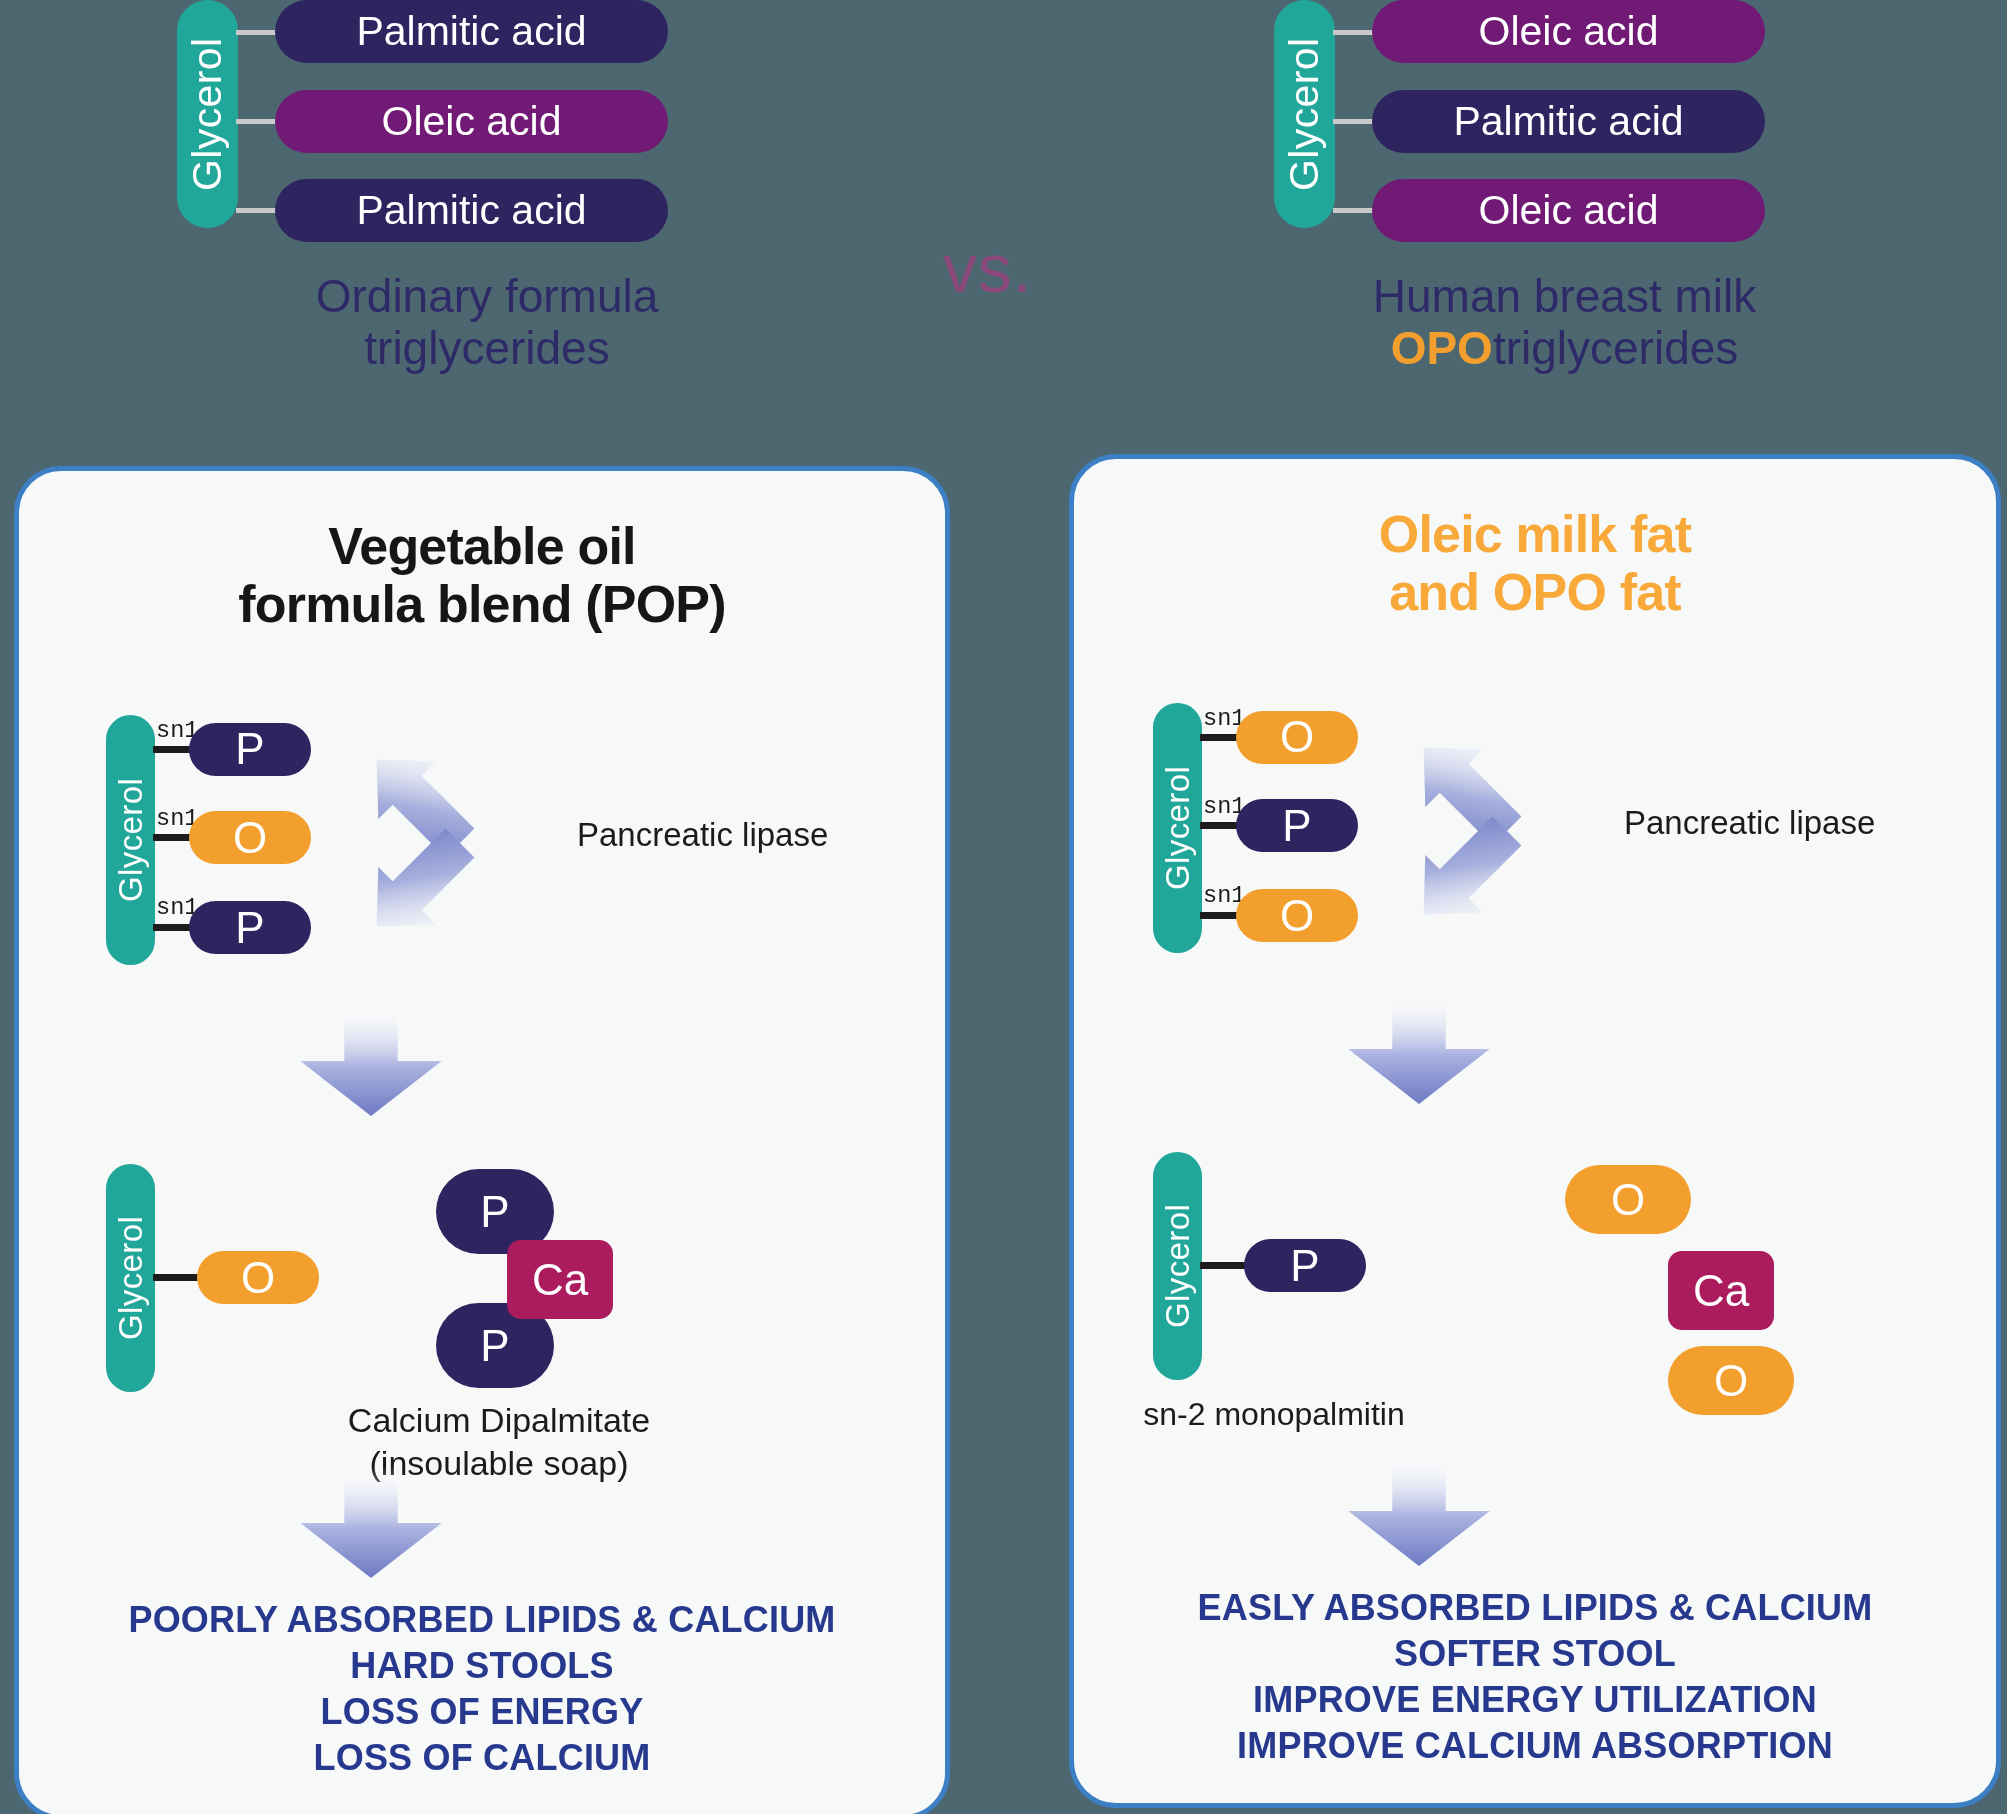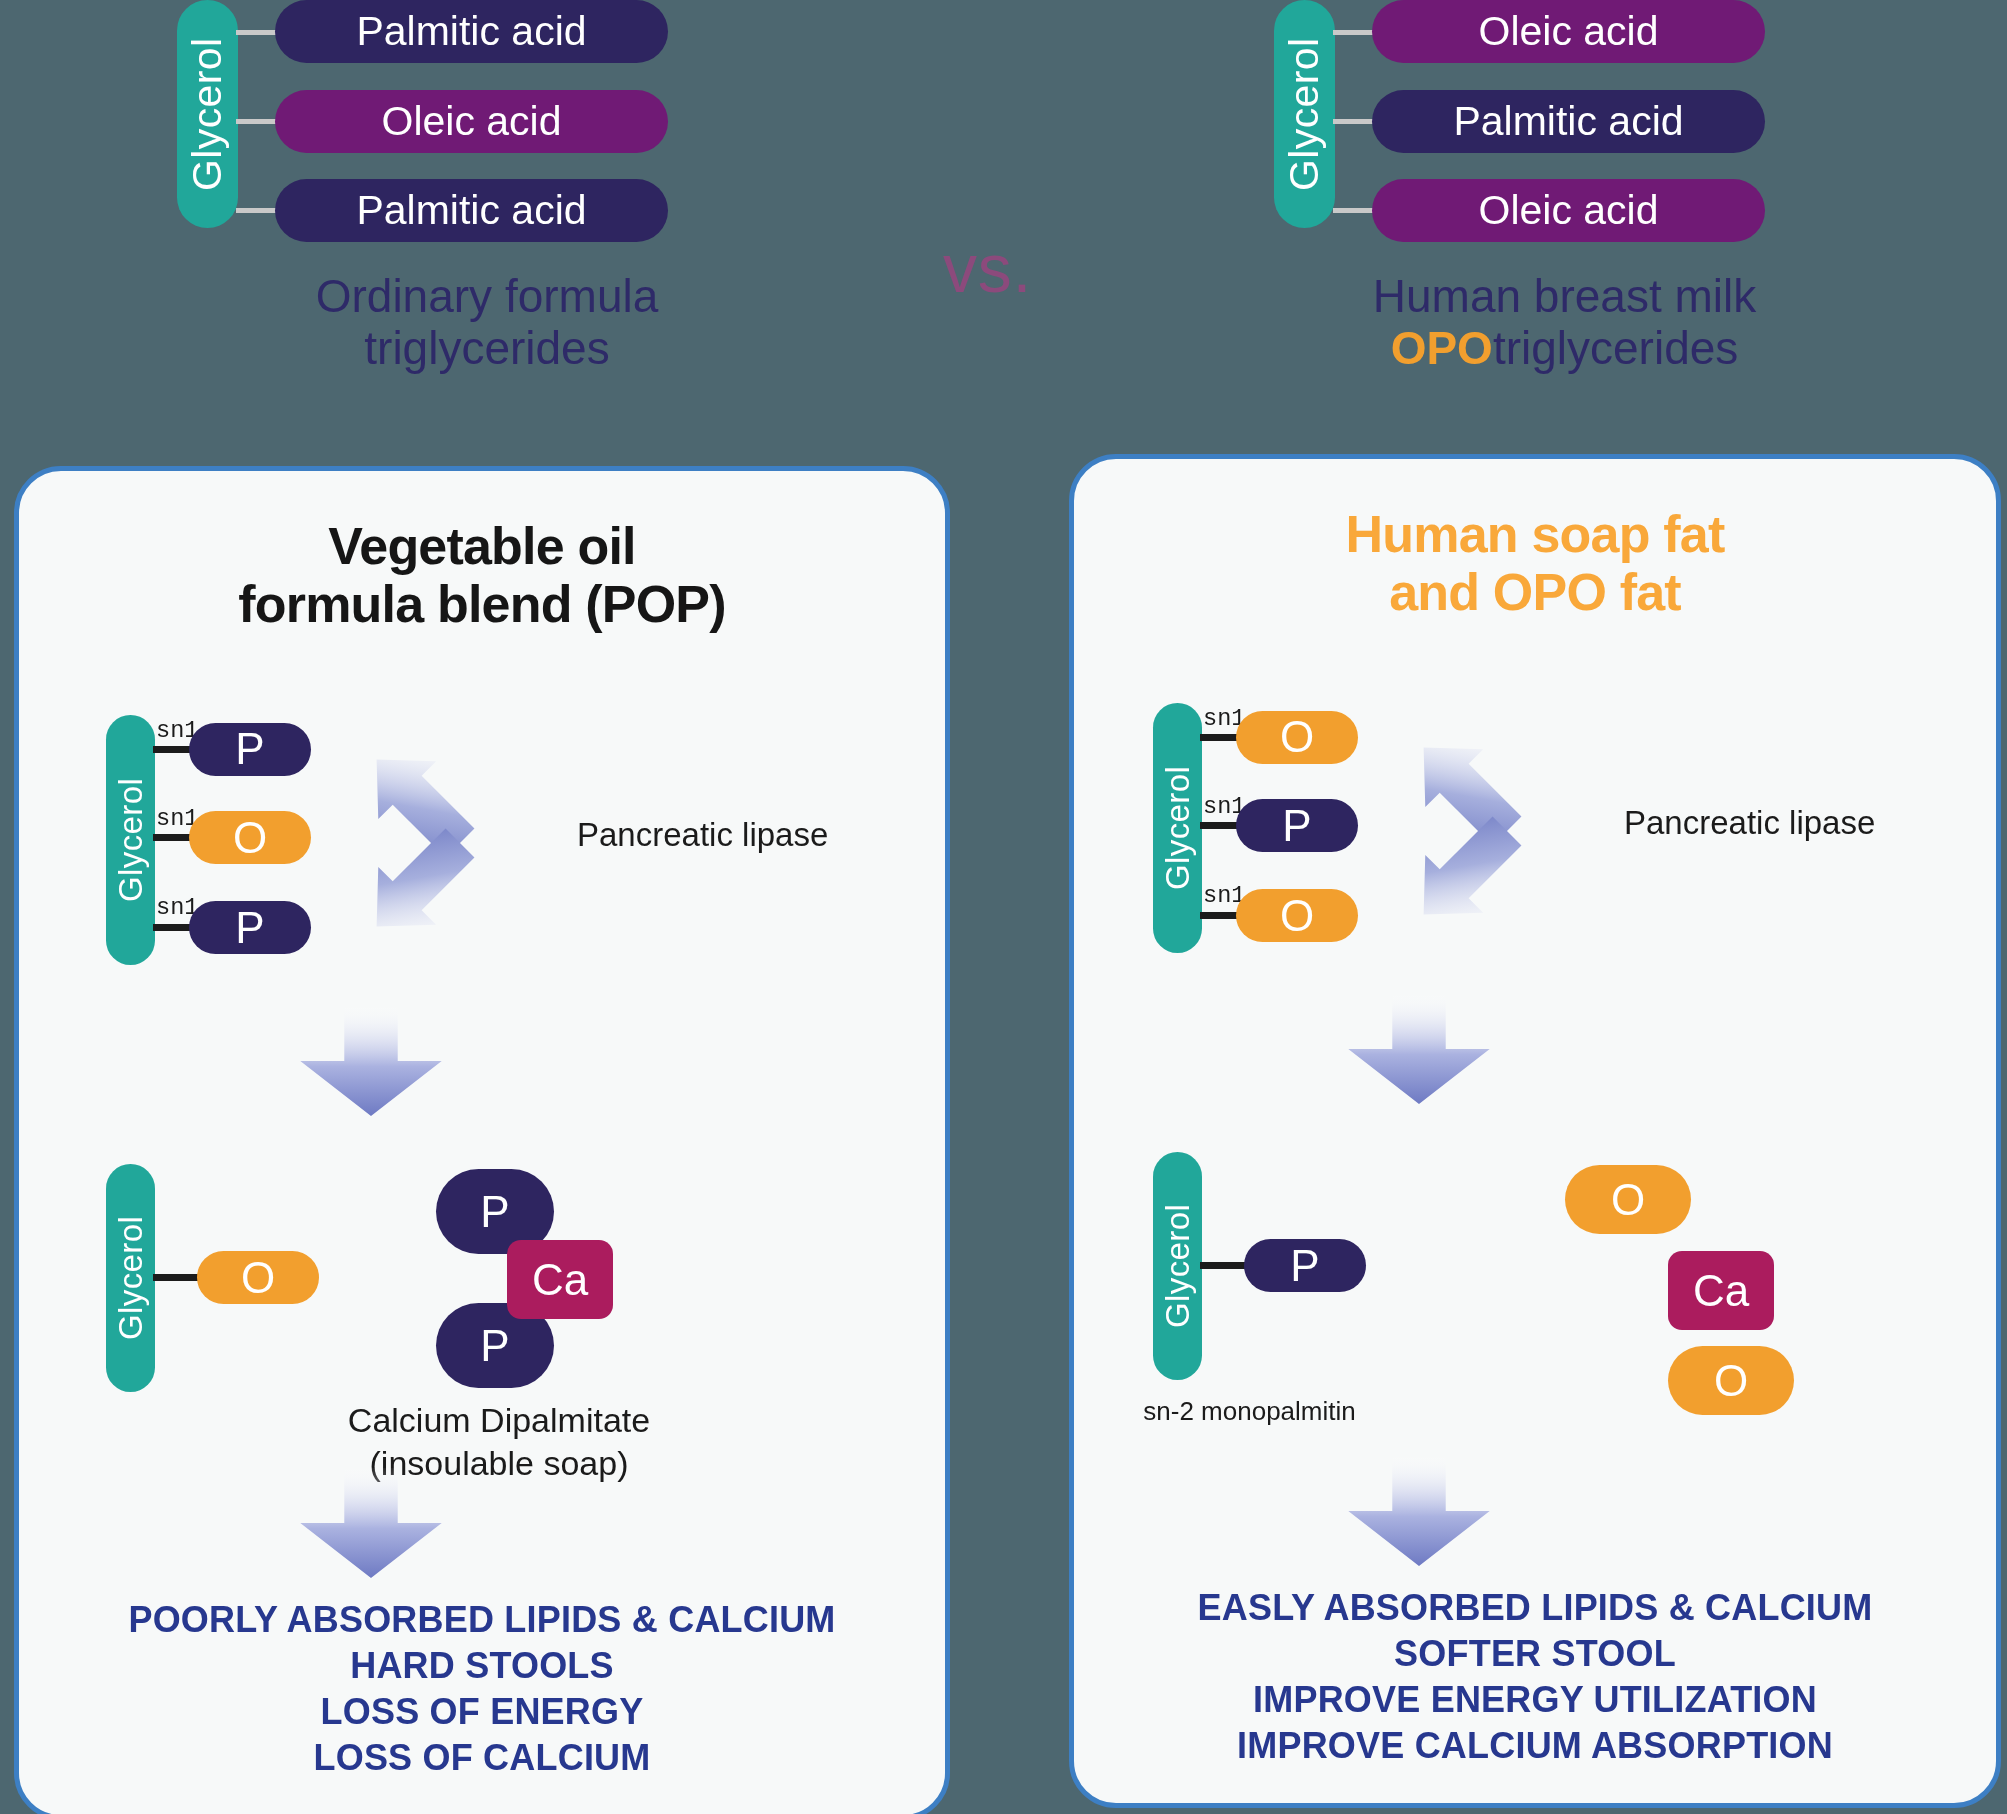--- a/index.html
+++ b/index.html
@@ -259,21 +259,21 @@
 
     <div class="outcome" style="top:1126px;">POORLY ABSORBED LIPIDS &amp; CALCIUM
 HARD STOOLS
 LOSS OF ENERGY
 LOSS OF CALCIUM</div>
   </div>
 
   <div class="card" style="left:1069px;top:454px;width:932px;height:1354px;">
 
     <div class="card-title right" style="top:46px;">
-      <div>Human soap fat</div>
+      <div>Oleic milk fat</div>
       <div>and OPO fat</div>
     </div>
 
     <div style="position:absolute;left:63px;top:244px;width:786px;height:259px;">
 
       <div class="glycerol-bar" style="left:15.7px;top:0px;width:49px;height:250px;font-size:33px;">Glycerol</div>
 
       <div class="link-line dark" style="left:63px;top:31px;width:38px;"></div>
       <div class="link-line dark" style="left:63px;top:119px;width:38px;"></div>
       <div class="link-line dark" style="left:63px;top:209px;width:38px;"></div>
@@ -322,21 +322,21 @@
     </svg>
 
     <div style="position:absolute;left:63px;top:676px;width:786px;height:314px;">
 
       <div class="glycerol-bar" style="left:15.7px;top:17.3px;width:49px;height:228px;font-size:33px;">Glycerol</div>
 
       <div class="link-line dark" style="left:63px;top:127px;width:46px;"></div>
 
       <div class="mini-pill p" style="left:107px;top:104px;width:122px;height:53px;">P</div>
 
-      <div class="plain-label" style="left:6.3px;top:261px;font-size:26px;">sn-2 monopalmitin</div>
+      <div class="plain-label" style="left:6.3px;top:261px;font-size:32px;">sn-2 monopalmitin</div>
 
       <div class="mini-pill o" style="left:428px;top:30px;width:126px;height:69px;border-radius:38px;">O</div>
       <div class="ca-box" style="left:531px;top:116px;width:106px;height:79px;">Ca</div>
       <div class="mini-pill o" style="left:531px;top:211px;width:126px;height:69px;border-radius:38px;">O</div>
     </div>
 
     <svg class="svg-abs" style="left:274px;top:997px;width:142px;height:110px;" viewBox="0 0 180 140">
       <defs>
         <linearGradient id="dg4" x1="0" y1="0" x2="0" y2="1">
           <stop offset="0%" stop-color="#ffffff" stop-opacity="0.05"></stop>

